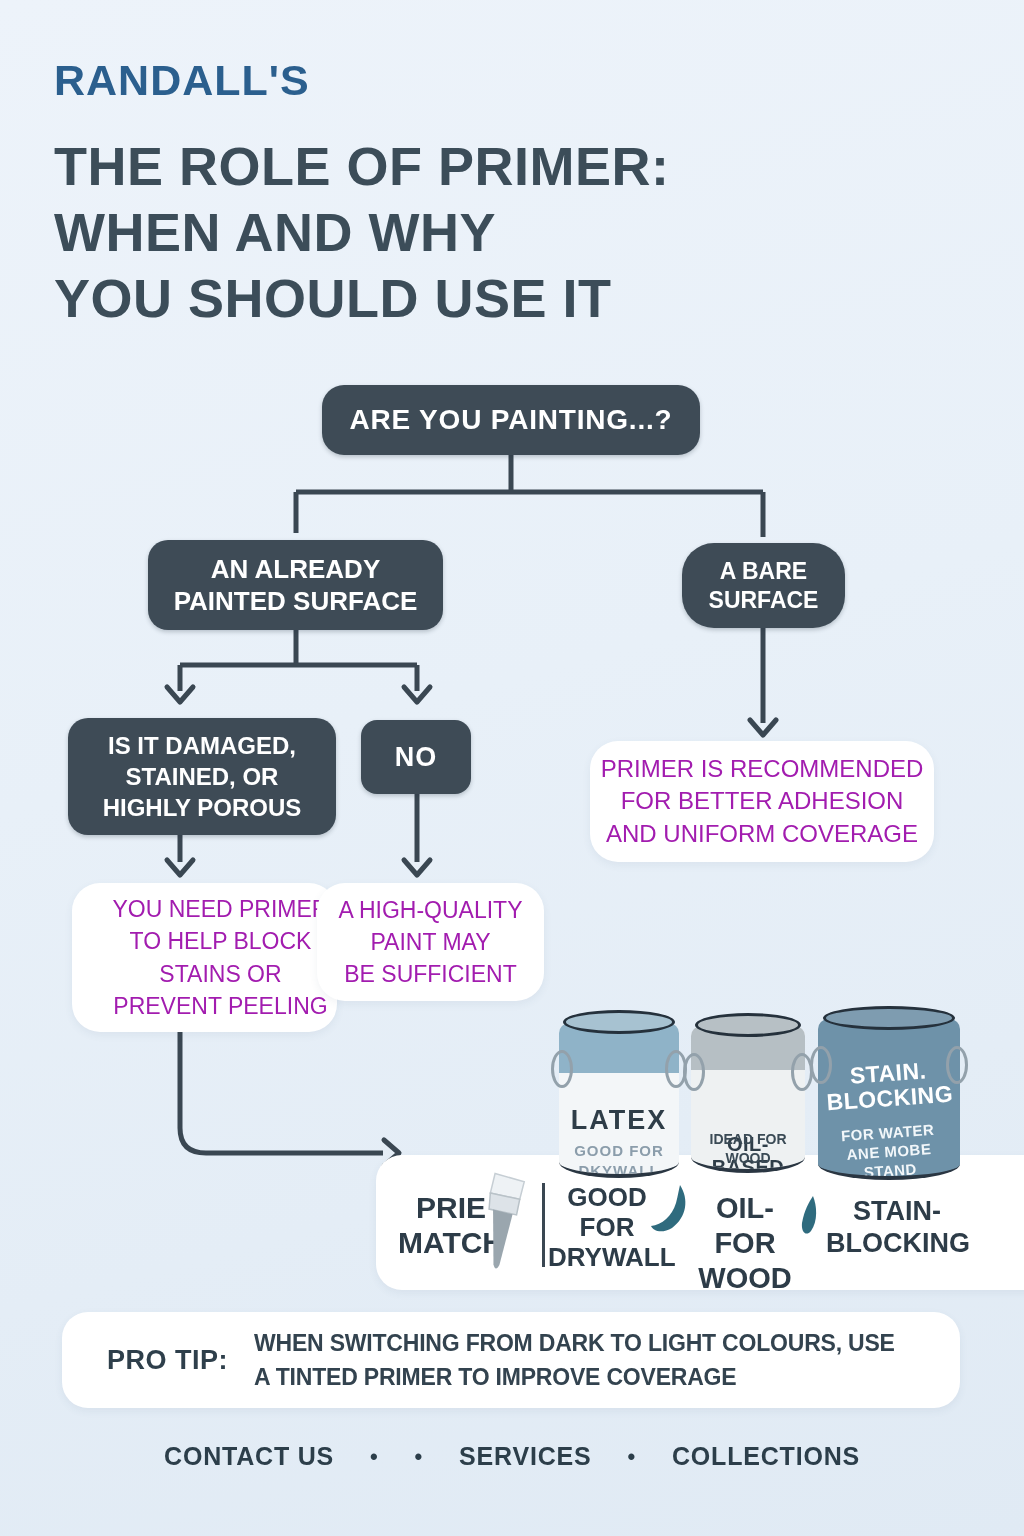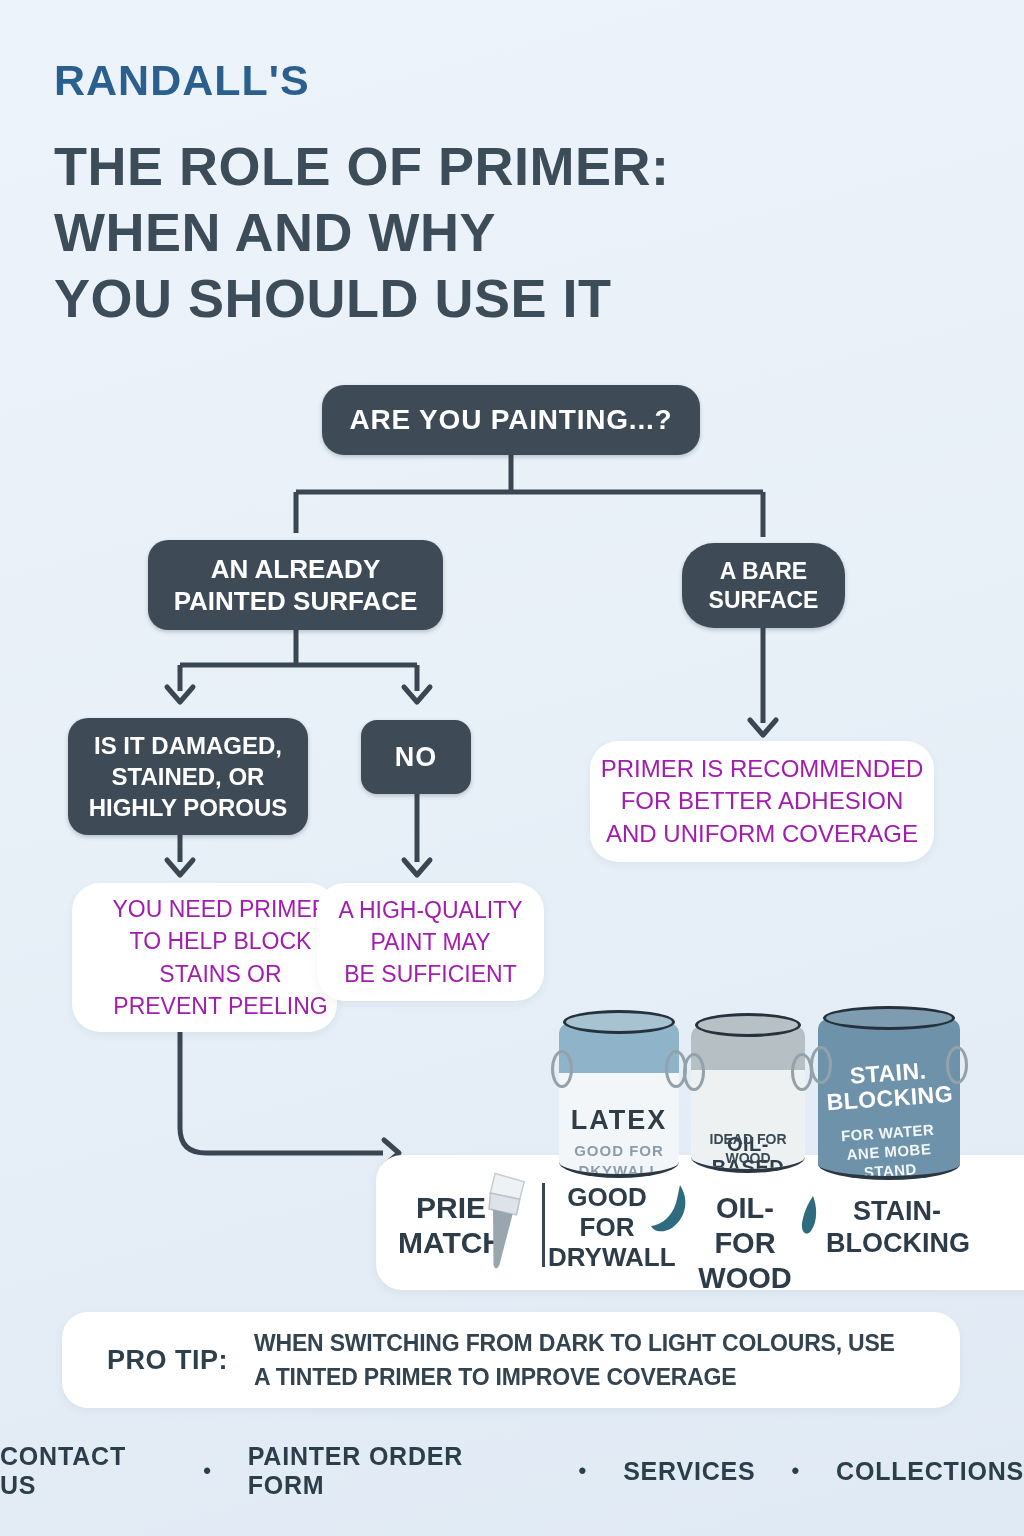--- a/index.html
+++ b/index.html
@@ -23,21 +23,21 @@
     margin-top:8px;
   }
   .wbox{
     background:#ffffff; color:#a21caf; font-weight:400; text-align:center;
     display:flex; align-items:center; justify-content:center;
     box-shadow:0 3px 8px rgba(60,85,110,0.07);
   }
   #node-root{left:322px; top:377px; width:378px; height:70px; border-radius:22px; font-size:28px; letter-spacing:0.8px;}
   #node-already{left:148px; top:532px; width:295px; height:90px; border-radius:20px; font-size:26px; line-height:1.25;}
   #node-bare{left:682px; top:535px; width:163px; height:85px; border-radius:32px; font-size:23px; line-height:1.25;}
-  #node-damaged{left:68px; top:710px; width:240px; height:117px; border-radius:20px; font-size:24px; line-height:1.3;}
+  #node-damaged{left:68px; top:710px; width:268px; height:117px; border-radius:20px; font-size:24px; line-height:1.3;}
   #node-no{left:361px; top:712px; width:110px; height:74px; border-radius:16px; font-size:27px; letter-spacing:1px;}
   #node-bare-result{left:590px; top:741px; width:344px; height:121px; border-radius:28px; font-size:24px; line-height:1.35;}
   #node-need-primer{left:72px; top:883px; width:233px; height:149px; border-radius:28px; font-size:23px; line-height:1.4;padding-left:32px;}
   #node-high-quality{left:317px; top:883px; width:227px; height:118px; border-radius:28px; font-size:23px; line-height:1.4;}
 
   
   #connectors{left:0; top:0; pointer-events:none;}
 
   
   .can{position:absolute;}
@@ -238,20 +238,19 @@
 
   <div id="pro-tip" class="abs">
     <span class="lbl">PRO TIP:</span>
     <span class="txt pre">WHEN SWITCHING FROM DARK TO LIGHT COLOURS, USE
 A TINTED PRIMER TO IMPROVE COVERAGE</span>
   </div>
 
   <div id="footer" class="abs">
     <a>CONTACT US</a>
     <span class="dot">•</span>
-    <a>PAINTER ORDER FORM</a>
     <span class="dot">•</span>
     <a>SERVICES</a>
     <span class="dot">•</span>
     <a>COLLECTIONS</a>
   </div>
 
 </div>
 
 </body></html>

